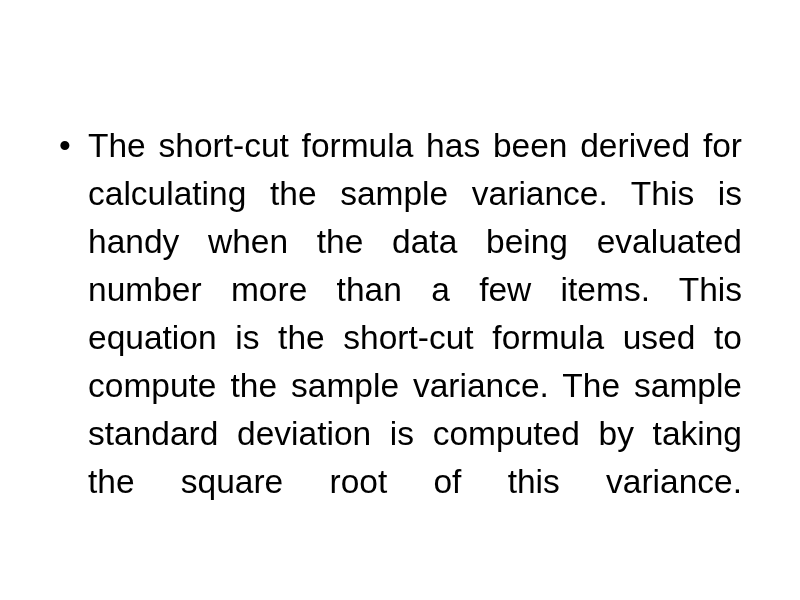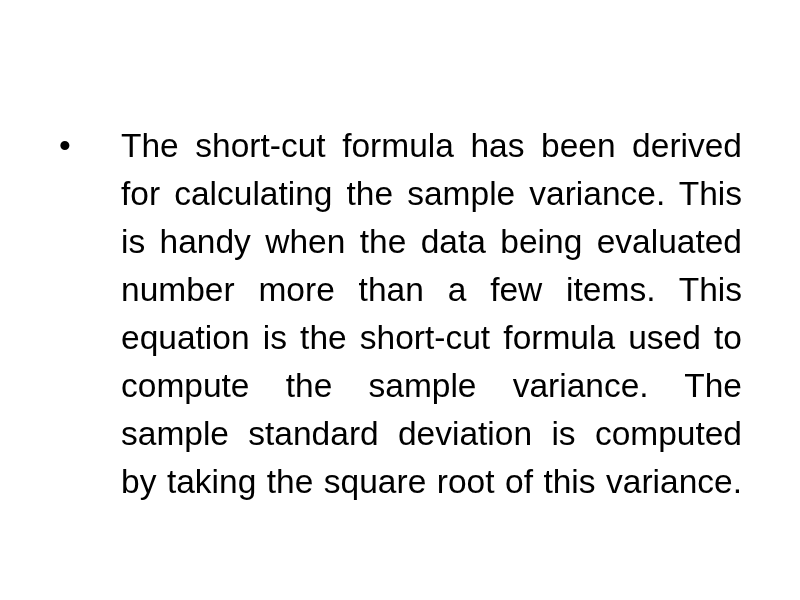--- a/index.html
+++ b/index.html
@@ -54,21 +54,20 @@
     line-height: 48px;
     color: #000000;
     text-align: left;
     user-select: none;
   }
 
   .bullet-text {
     display: block;
     text-align: justify;
     text-justify: inter-word;
-    margin-left: 33px;
   }
 
   
   .bullet-text::after {
     content: "";
     display: inline-block;
     width: 100%;
     height: 0;
   }
 </style>

